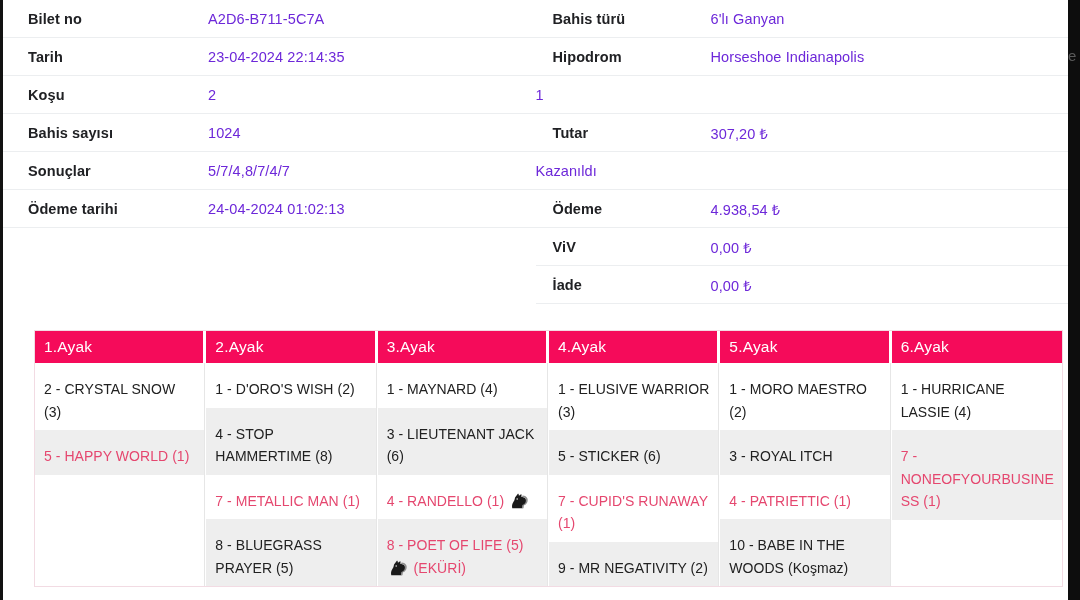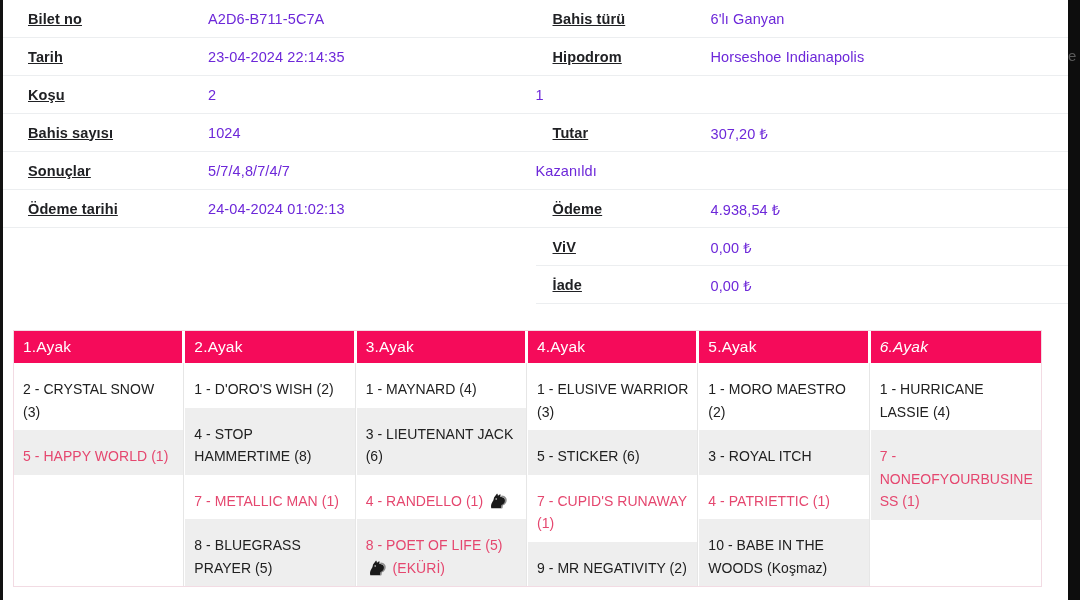--- a/index.html
+++ b/index.html
@@ -56,37 +56,36 @@
     border-bottom: 1px solid #eceef0;
     padding: 0 0 0 0;
   }
   .info-row.blank { border-bottom: 1px solid #eceef0; }
 
   .info-label {
     font-weight: bold;
     font-size: 14.5px;
     color: #202124;
     letter-spacing: 0.1px;
-    text-decoration: underline;
   }
   .info-value {
     font-size: 14.5px;
     color: #6d28d9;
     letter-spacing: 0.1px;
     white-space: nowrap;
   }
   .info-col.left  .info-label { width: 205px; padding-left: 25px; }
   .info-col.left  .info-value { }
   .info-col.right .info-label { width: 175px; padding-left: 17px; }
   .info-col.right .info-value { }
 
   
   .legs-table {
     position: absolute;
-    left: 13px;
+    left: 34px;
     top: 330px;
     width: 1029px;
     display: flex;
     border: 1px solid #f2dbe3;
     background: #ffffff;
   }
   .leg-col {
     flex: 1 1 0;
     min-width: 0;
     border-right: 1px solid #ffffff;
@@ -98,21 +97,21 @@
   .leg-head {
     background: #f50b5a;
     color: #ffffff;
     font-size: 15.5px;
     height: 32px;
     line-height: 32px;
     padding-left: 9px;
     letter-spacing: 0.2px;
     border-right: 2px solid #ffffff;
   }
-  .leg-col:last-child .leg-head { border-right: none; font-style: italic; }
+  .leg-col:last-child .leg-head { border-right: none; }
 
   .leg-body {
     flex: 1;
     border-right: 1px solid #e6e6e6;
     display: flex;
     flex-direction: column;
   }
   .leg-col:last-child .leg-body { border-right: none; }
 
   .horse {

